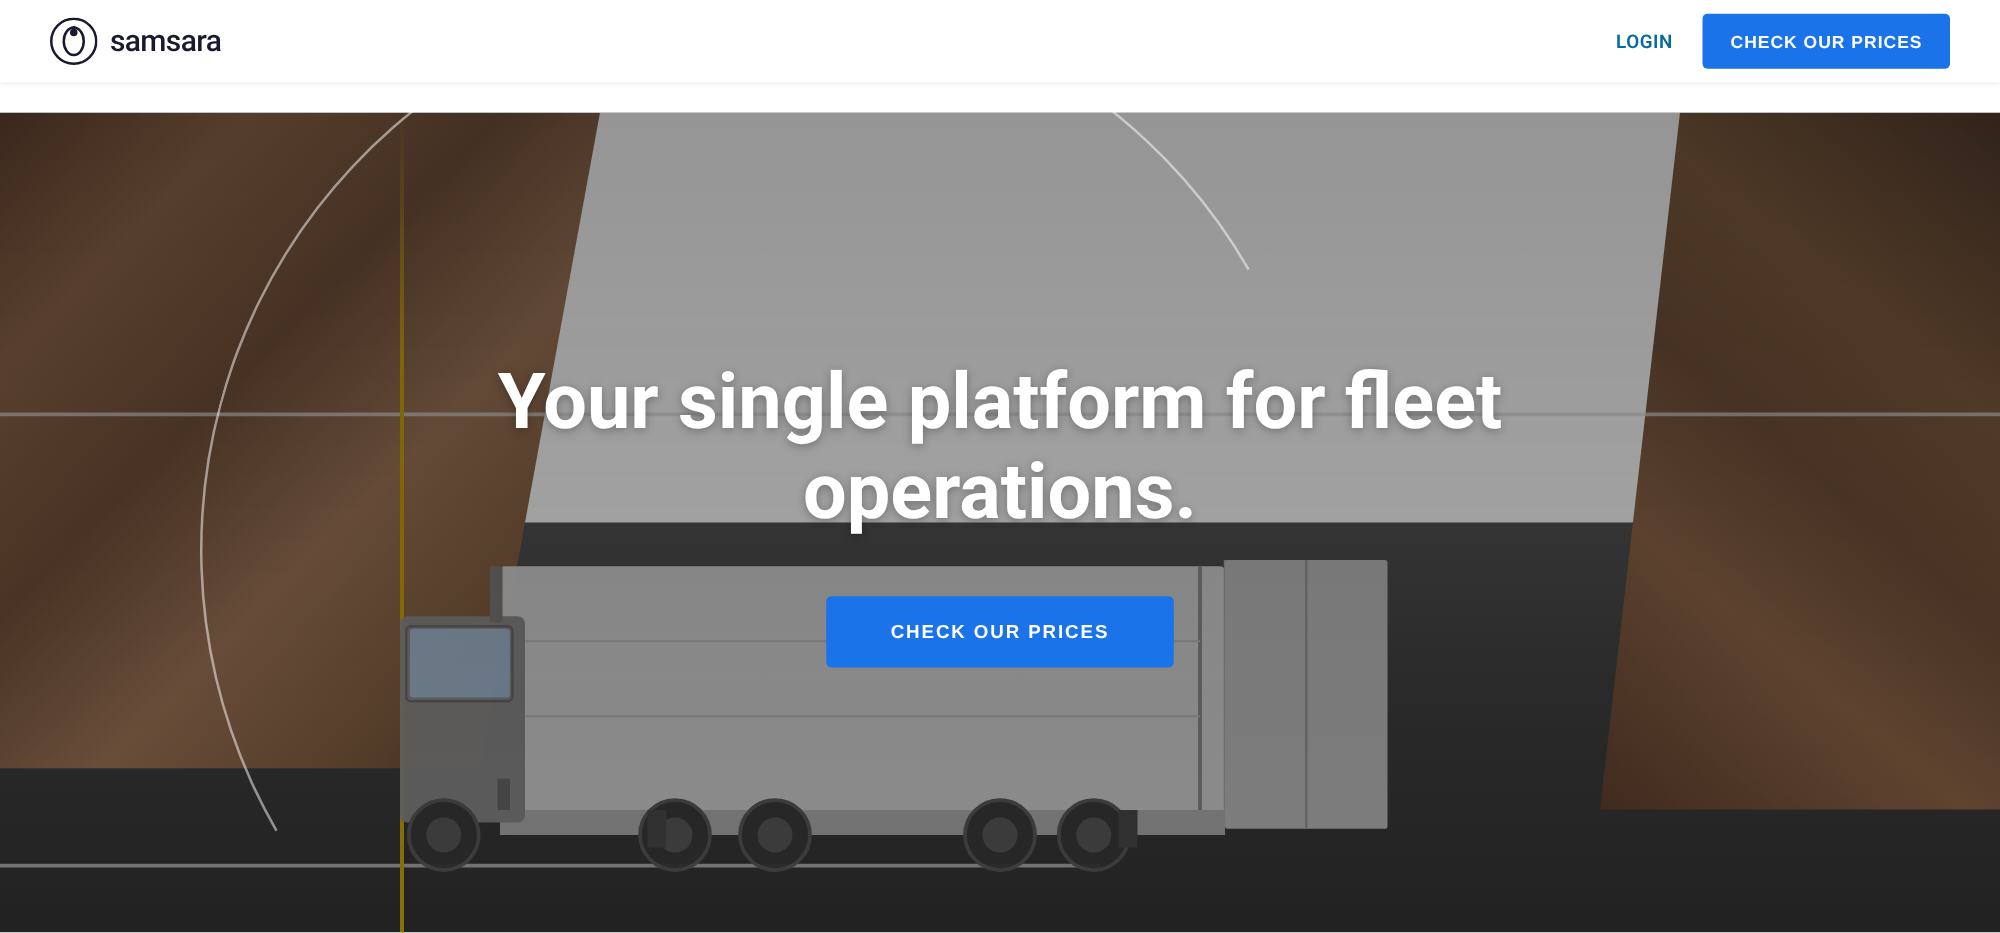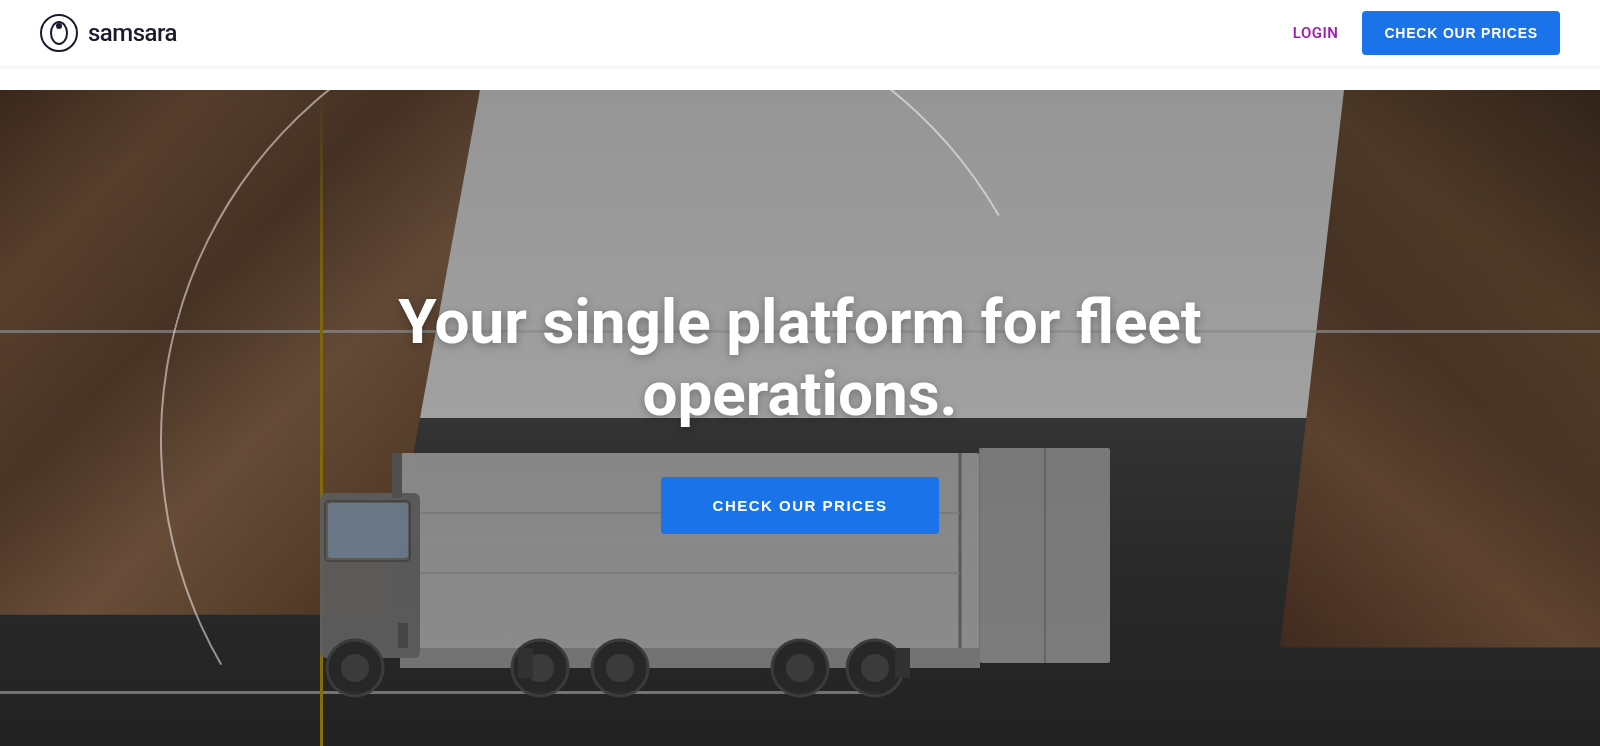--- a/index.html
+++ b/index.html
@@ -59,21 +59,21 @@
 
     .navbar-actions {
       display: flex;
       align-items: center;
       gap: 24px;
     }
 
     .login-btn {
       font-size: 15px;
       font-weight: 600;
-      color: #a21caf;
+      color: #0369a1;
       text-decoration: none;
       letter-spacing: 0.5px;
       text-transform: uppercase;
     }
 
     .check-prices-btn-nav {
       background: #1a73e8;
       color: #ffffff;
       font-size: 14px;
       font-weight: 700;

